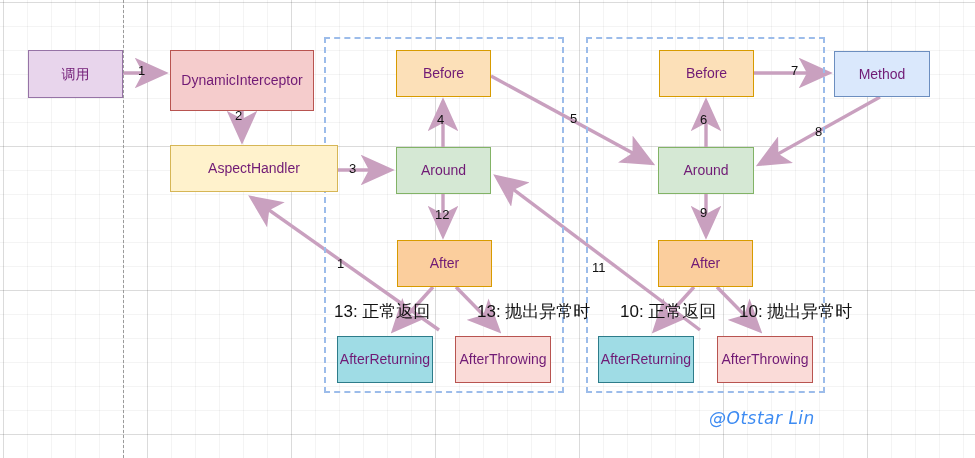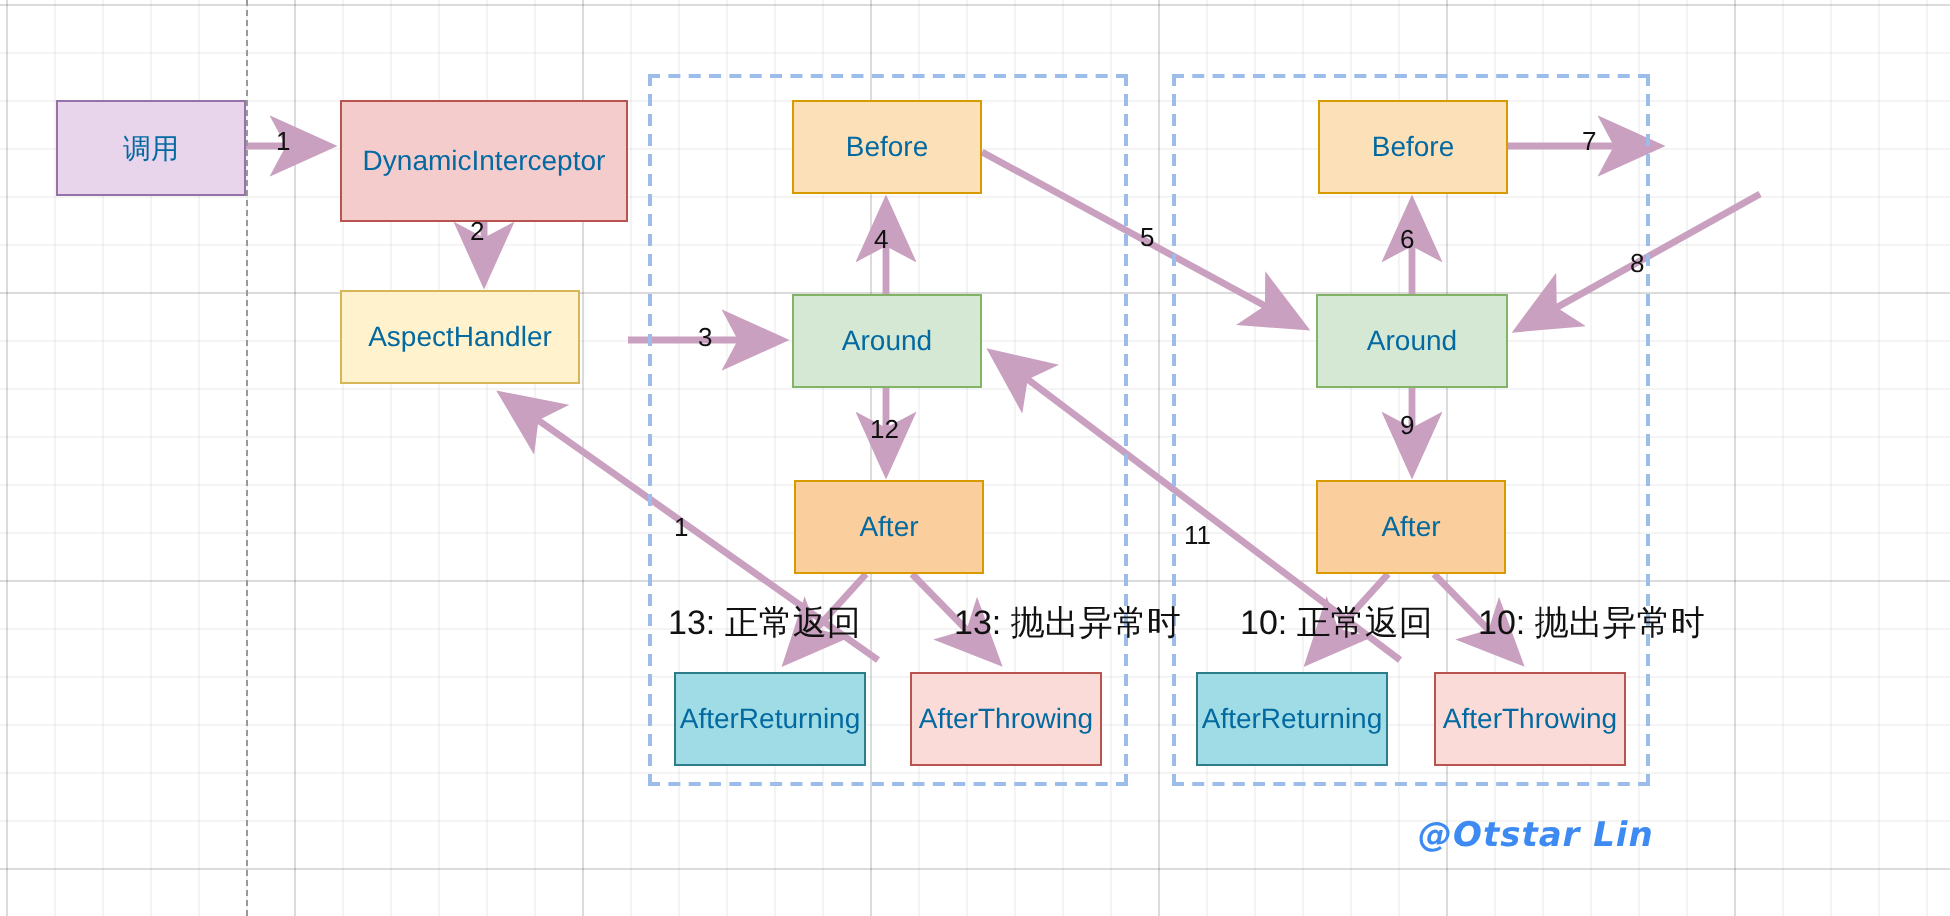--- a/index.html
+++ b/index.html
@@ -29,21 +29,21 @@
     height: 458px;
     overflow: visible;
   }
   .node {
     position: absolute;
     box-sizing: border-box;
     display: flex;
     align-items: center;
     justify-content: center;
     font-size: 14px;
-    color: #0369a1;
+    color: #701a75;
     line-height: 1.2;
     text-align: center;
     white-space: nowrap;
     z-index: 5;
   }
   .edge-label {
     position: absolute;
     font-size: 13px;
     color: #111111;
     white-space: nowrap;
@@ -51,21 +51,21 @@
     background: transparent;
   }
   .edge-label.big {
     font-size: 17px;
   }
   .signature {
     position: absolute;
     font-family: "DejaVu Sans", sans-serif;
     font-size: 17px;
     font-style: italic;
-    font-weight: 700;
+    font-weight: 400;
     color: #3D8BF2;
     letter-spacing: 0.5px;
     white-space: nowrap;
     z-index: 6;
   }
   .vdash {
     position: absolute;
     top: 0;
     width: 0;
     height: 458px;
@@ -133,21 +133,21 @@
   </svg>
 
   <div class="node" style="left:28px; top:50px; width:95px; height:48px; background:#E8D5EC; border:1.5px solid #9673A6;">
     <span>调用</span>
   </div>
 
   <div class="node" style="left:170px; top:50px; width:144px; height:61px; background:#F5CCCC; border:1.5px solid #B85450;">
     <span>DynamicInterceptor</span>
   </div>
 
-  <div class="node" style="left:170px; top:145px; width:120px; height:47px; background:#FFF2CC; border:1.5px solid #D6B656;">
+  <div class="node" style="left:170px; top:145px; width:168px; height:47px; background:#FFF2CC; border:1.5px solid #D6B656;">
     <span>AspectHandler</span>
   </div>
 
   <div class="node" style="left:396px; top:50px; width:95px; height:47px; background:#FCE0B8; border:1.5px solid #D79B00;">
     <span>Before</span>
   </div>
 
   <div class="node" style="left:396px; top:147px; width:95px; height:47px; background:#D5E8D4; border:1.5px solid #82B366;">
     <span>Around</span>
   </div>
@@ -177,20 +177,23 @@
   </div>
 
   <div class="node" style="left:598px; top:336px; width:96px; height:47px; background:#9FDCE5; border:1.5px solid #2D7C8A;">
     <span>AfterReturning</span>
   </div>
 
   <div class="node" style="left:717px; top:336px; width:96px; height:47px; background:#FADBD8; border:1.5px solid #B85450;">
     <span>AfterThrowing</span>
   </div>
 
+  <div class="node" style="left:834px; top:51px; width:96px; height:46px; background:#DAE8FC; border:1.5px solid #6C8EBF;">
+    <span>Method</span>
+  </div>
 
   <div class="edge-label" style="left:138px; top:63px;">
     <span>1</span>
   </div>
   <div class="edge-label" style="left:235px; top:108px;">
     <span>2</span>
   </div>
   <div class="edge-label" style="left:349px; top:161px;">
     <span>3</span>
   </div>

